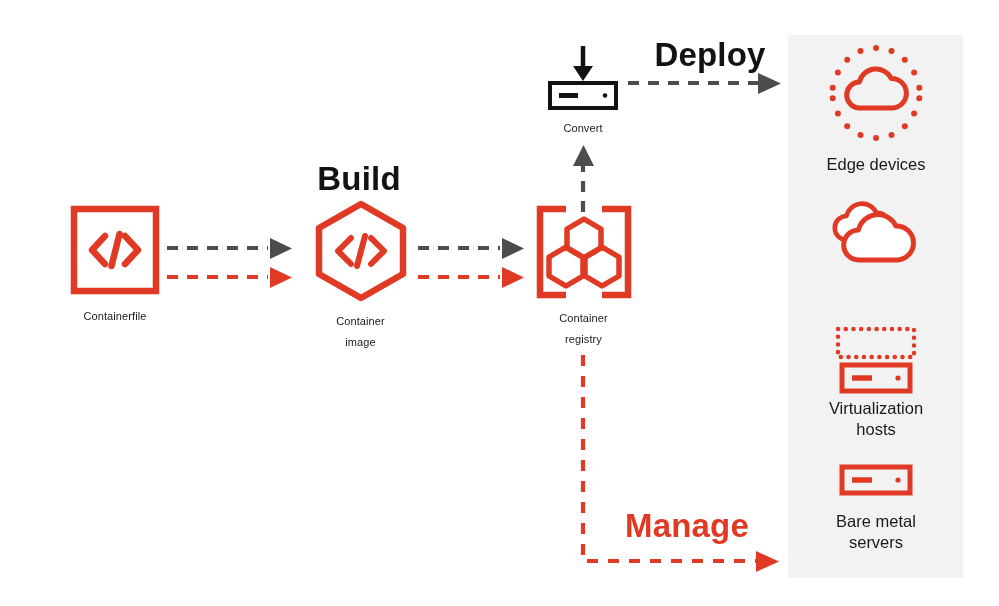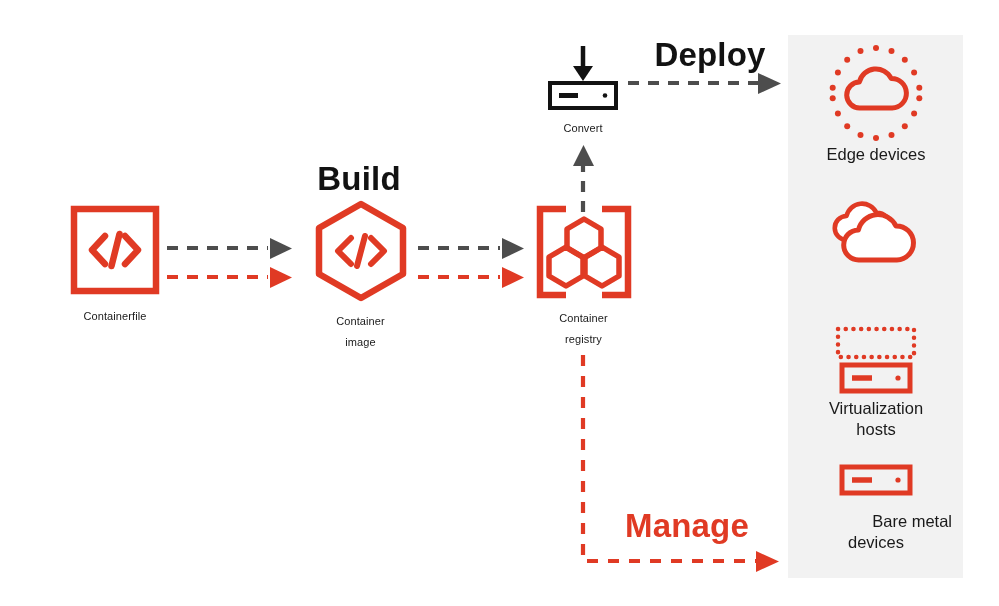--- a/index.html
+++ b/index.html
@@ -134,21 +134,21 @@
         <circle cx="22.2" cy="84.2" r="3"></circle>
         <circle cx="12.9" cy="71.4" r="3"></circle>
         <circle cx="7.7" cy="56.3" r="3"></circle>
         <circle cx="7.7" cy="45.7" r="3"></circle>
         <circle cx="12.9" cy="30.6" r="3"></circle>
         <circle cx="22.2" cy="17.8" r="3"></circle>
         <circle cx="35.5" cy="9.1" r="3"></circle>
       </g>
       <path d="M35 66 a13 13 0 0 1 -0.6 -26 a17 17 0 0 1 31.8 -3.5 a12 12 0 0 1 0.9 29.5 Z" fill="none" stroke="#e03a24" stroke-width="5" stroke-linejoin="round"></path>
     </svg>
-    <div class="lbl-dest" style="">Edge devices</div>
+    <div class="lbl-dest" style="margin-top:10px;">Edge devices</div>
   </div>
 
   <div class="node" style="left:800px;top:188px;width:152px;">
     <svg width="110" height="78" viewBox="0 0 110 78" style="margin:0 auto;">
 
       <path d="M26 52 a12 12 0 0 1 -0.5 -24 a16 16 0 0 1 30 -3.3 a11.5 11.5 0 0 1 0.8 27.3 Z" fill="#ffffff" stroke="#e03a24" stroke-width="4.6" stroke-linejoin="round"></path>
 
       <path d="M38 72 a15 15 0 0 1 -0.6 -30 a20 20 0 0 1 37.5 -4.1 a14.2 14.2 0 0 1 1 34.1 Z" fill="#ffffff" stroke="#e03a24" stroke-width="5" stroke-linejoin="round"></path>
     </svg>
   </div>
@@ -165,17 +165,17 @@
     <div class="lbl-dest" style="margin-top:1px;">Virtualization</div>
     <div class="lbl-dest">hosts</div>
   </div>
 
   <div class="node" style="left:800px;top:463px;width:152px;">
     <svg width="100" height="36" viewBox="0 0 100 36" style="margin:0 auto;">
       <rect x="16" y="4" width="68" height="26" fill="none" stroke="#e03a24" stroke-width="5"></rect>
       <line x1="26" y1="17" x2="46" y2="17" stroke="#e03a24" stroke-width="5.5"></line>
       <circle cx="72" cy="17" r="2.6" fill="#e03a24"></circle>
     </svg>
-    <div class="lbl-dest" style="margin-top:12px;text-align:right;">Bare metal</div>
-    <div class="lbl-dest">devices</div>
+    <div class="lbl-dest" style="margin-top:12px;">Bare metal</div>
+    <div class="lbl-dest">servers</div>
   </div>
 
 </div>
 
 </body></html>

